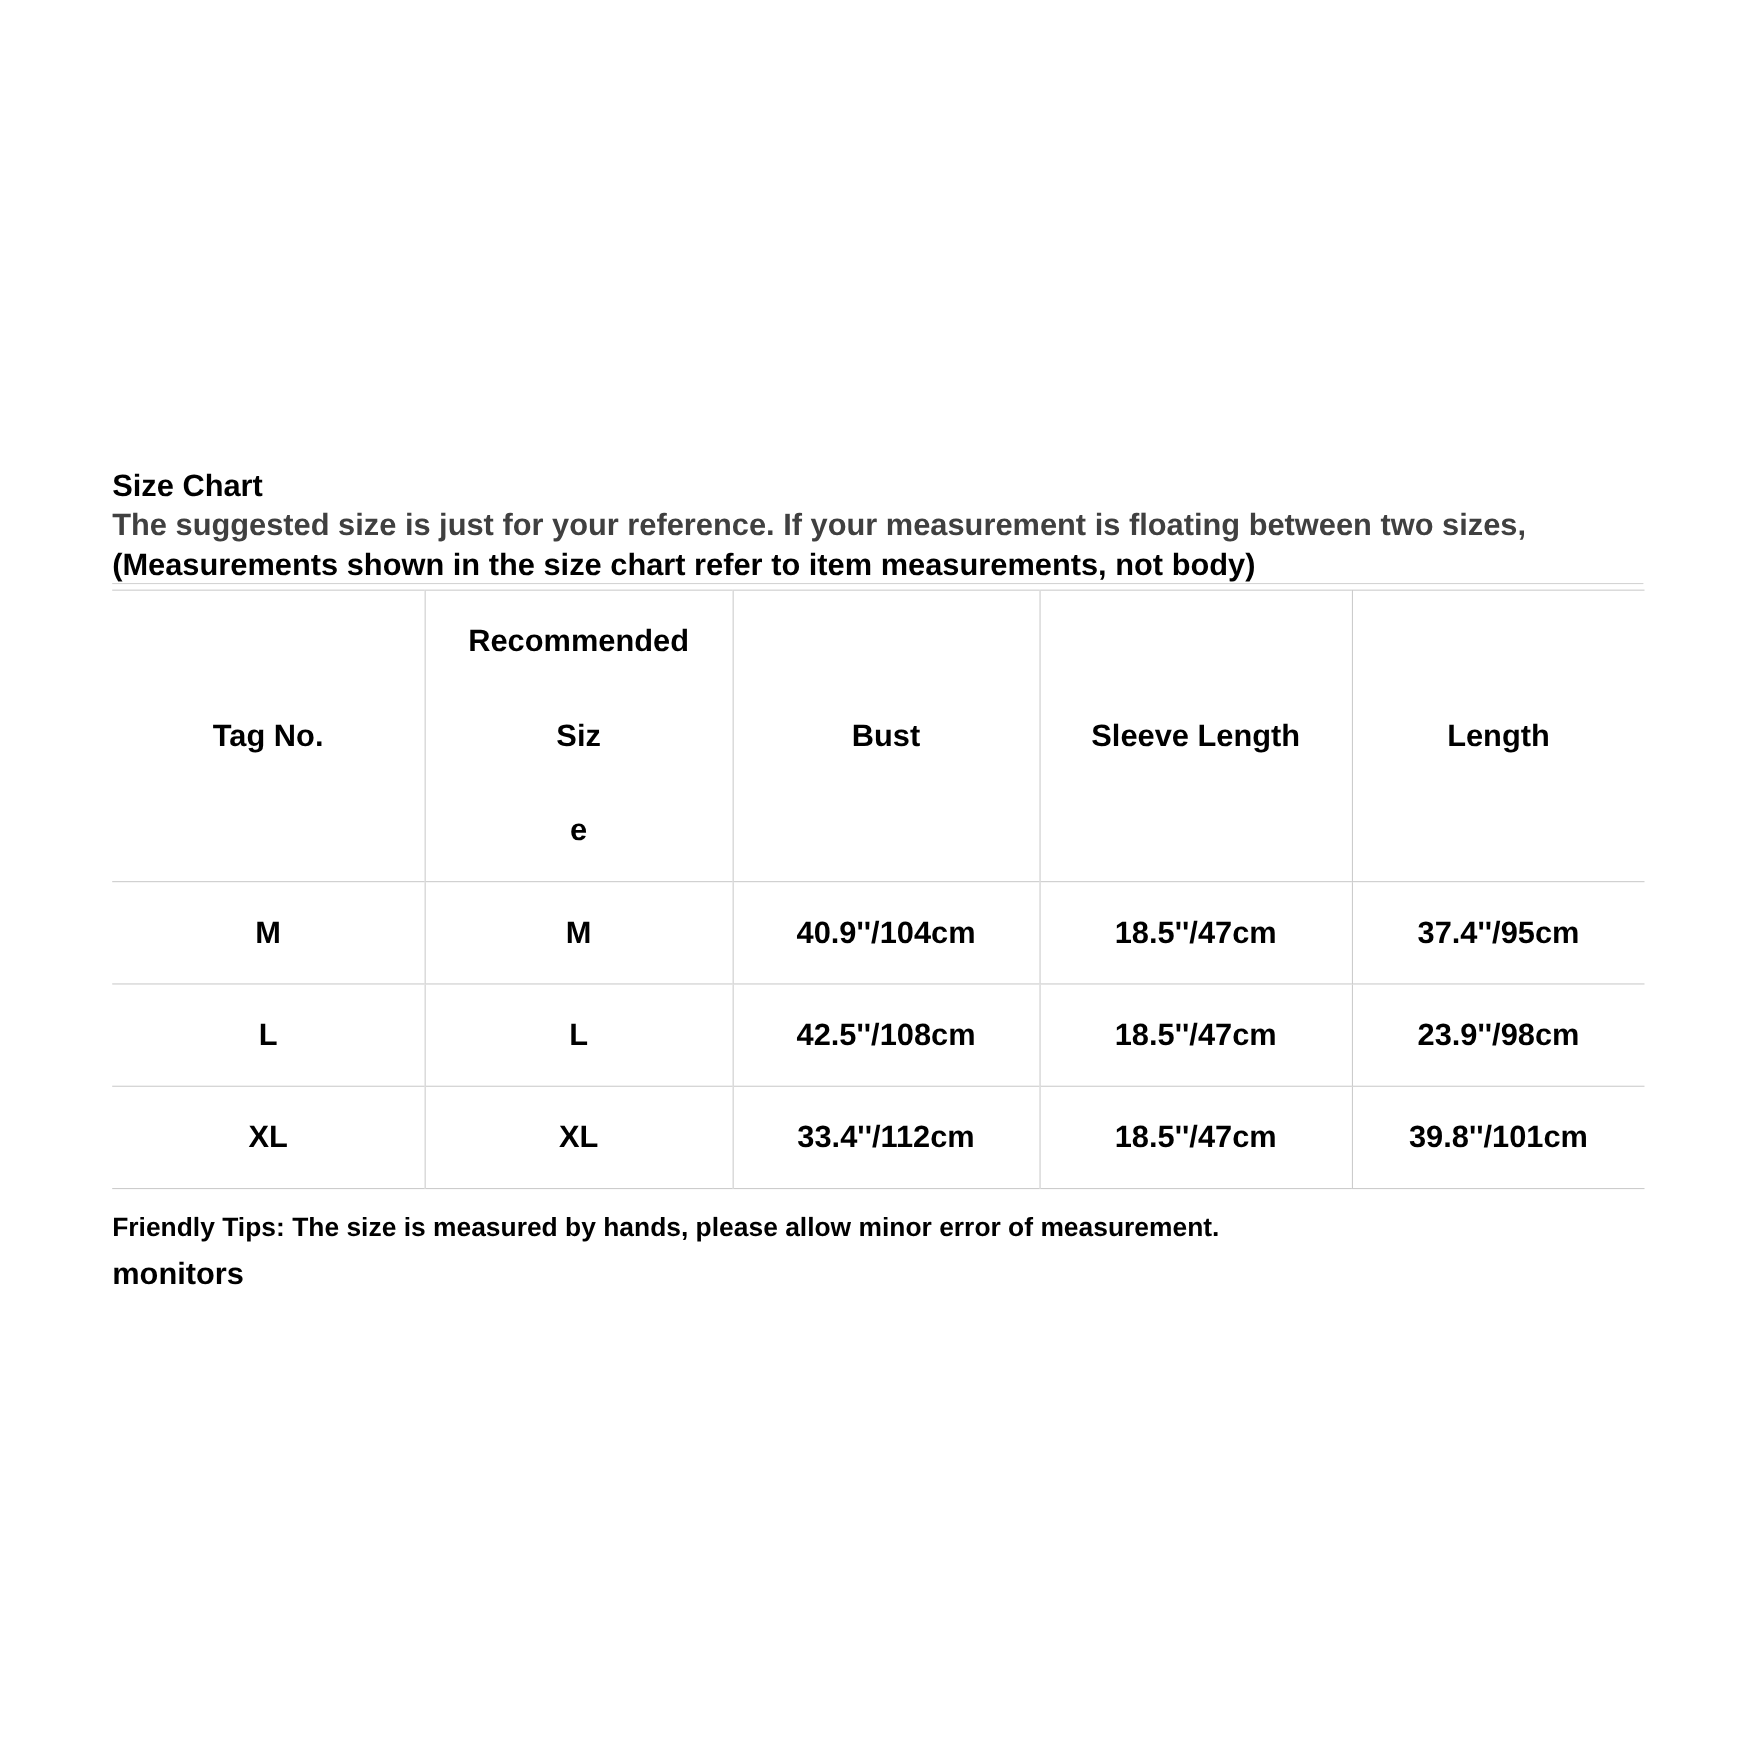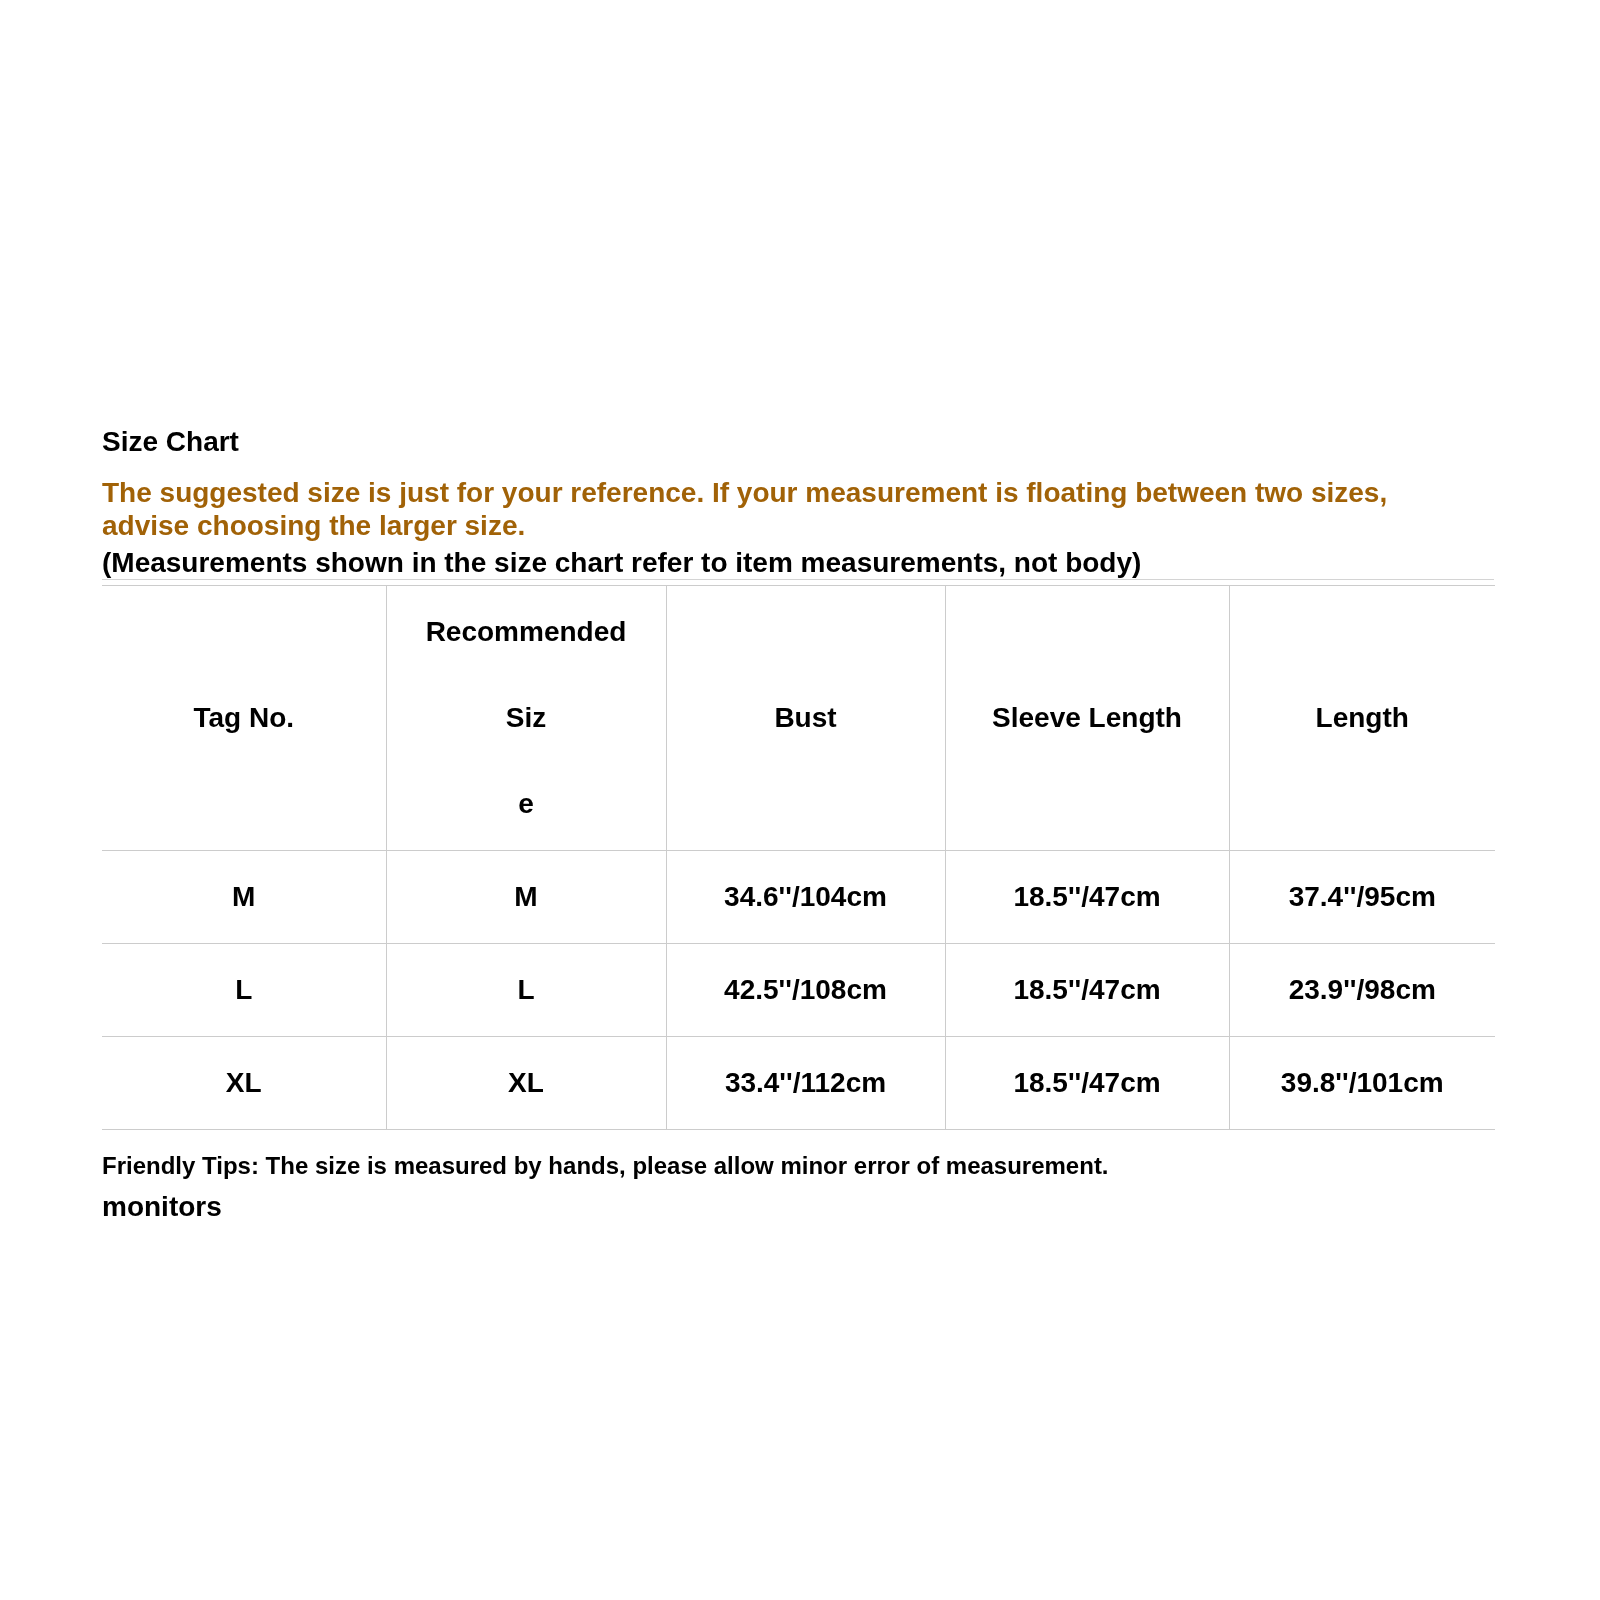--- a/index.html
+++ b/index.html
@@ -21,22 +21,22 @@
     left: 102px;
     top: 424px;
     width: 1392px;
   }
   .title {
     font-size: 28px;
     line-height: 36px;
     font-weight: bold;
   }
   .warning {
-    margin-top: 16px;
-    color: #a16207;
+    margin-top: 0;
+    color: #404040;
     font-size: 28px;
     line-height: 33px;
   }
   .warning span { display: block; }
   .note {
     margin-top: 4px;
     font-size: 28px;
     line-height: 33px;
     border-bottom: 1px solid #d4d4d4;
   }
@@ -79,21 +79,20 @@
 </head>
 <body>
 
 <div class="page">
   <div class="content">
 
     <div class="title">Size Chart</div>
 
     <div class="warning">
       <span>The suggested size is just for your reference. If your measurement is floating between two sizes,</span>
-      <span>advise choosing the larger size.</span>
     </div>
 
     <div class="note">(Measurements shown in the size chart refer to item measurements, not body)</div>
 
     <table class="size-chart">
       <colgroup>
         <col style="width:284px">
         <col style="width:280px">
         <col style="width:279px">
         <col style="width:284px">
@@ -106,21 +105,21 @@
             <span class="hdr-line">Recommended Siz</span>
             <span class="hdr-line">e</span>
           </th>
           <th>Bust</th>
           <th>Sleeve Length</th>
           <th>Length</th>
         </tr>
         <tr>
           <td>M</td>
           <td>M</td>
-          <td>34.6''/104cm</td>
+          <td>40.9''/104cm</td>
           <td>18.5''/47cm</td>
           <td>37.4''/95cm</td>
         </tr>
         <tr>
           <td>L</td>
           <td>L</td>
           <td>42.5''/108cm</td>
           <td>18.5''/47cm</td>
           <td>23.9''/98cm</td>
         </tr>

